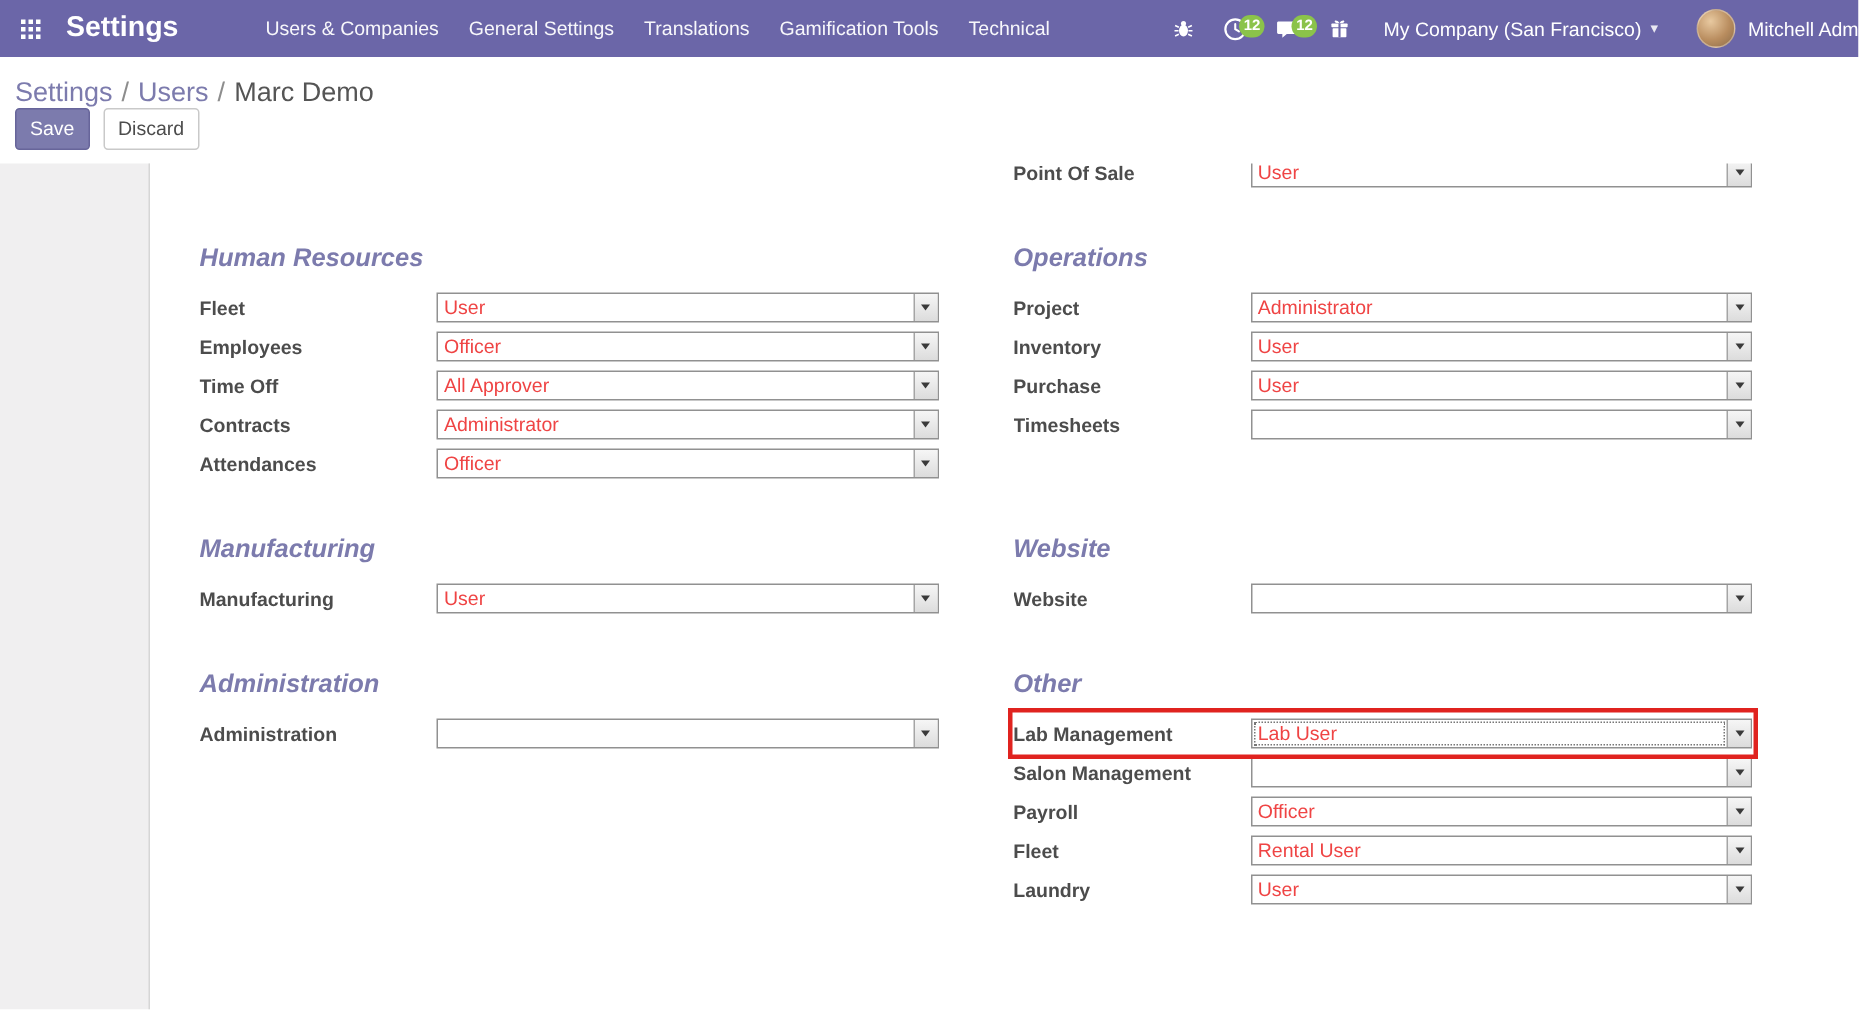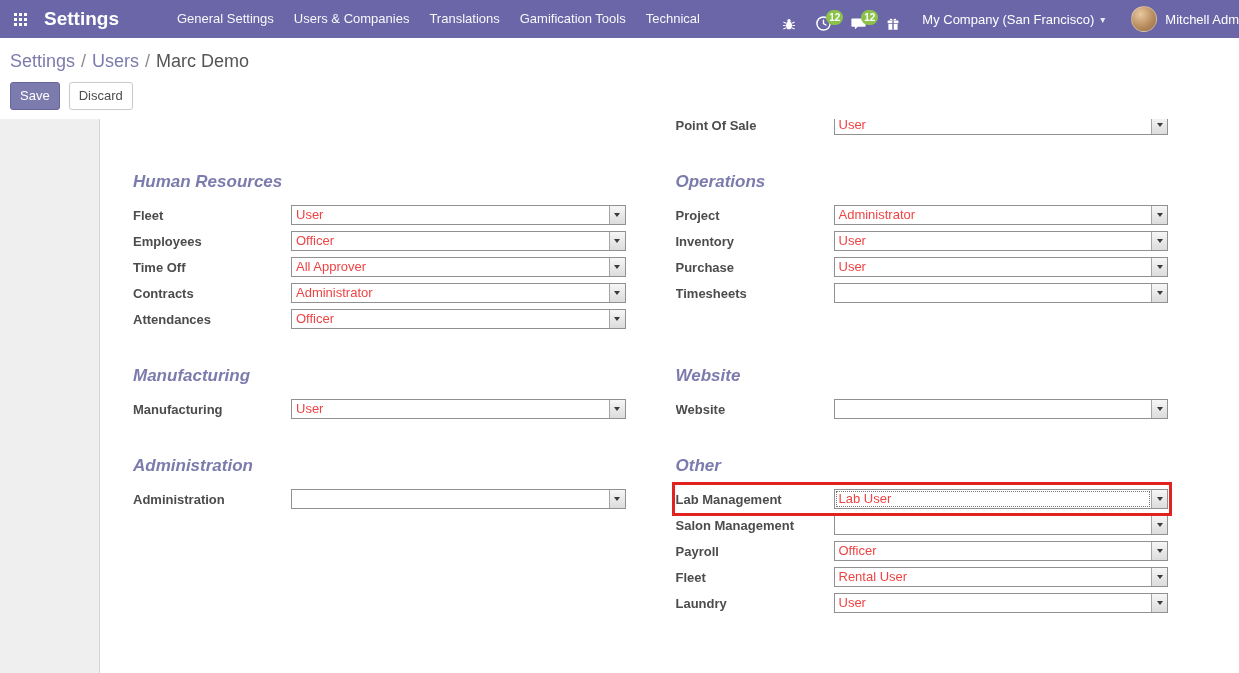--- a/index.html
+++ b/index.html
@@ -12,40 +12,40 @@
     height: 38px; flex: none; background: var(--topbar-bg, #6b66a8);
     display: flex; align-items: center; color: #fff; overflow: hidden; padding-left: 6px;
   }
   .apps-btn { width: 28px; height: 38px; display: flex; align-items: center; justify-content: center; cursor: pointer; }
   .grid-icon { display: grid; grid-template-columns: repeat(3, 3px); grid-gap: 2px; }
   .grid-icon i { width: 3px; height: 3px; background: #fff; display: block; }
   .app-title { font-size: 19px; font-weight: 700; margin-left: 10px; white-space: nowrap; cursor: pointer; }
   .top-menus { display: flex; margin-left: 48px; }
   .top-menus span { font-size: 13px; padding: 0 10px; line-height: 38px; white-space: nowrap; cursor: pointer; color: rgba(255,255,255,0.95); }
   .top-right { margin-left: auto; display: flex; align-items: center; height: 38px; }
-  .nav-item { position: relative; height: 26px; display: flex; align-items: flex-end; padding: 0 9px; cursor: pointer; }
+  .nav-item { position: relative; height: 26px; display: flex; align-items: center; padding: 0 9px; cursor: pointer; }
   .nav-item svg { display: block; }
   .badge {
     position: absolute; top: 4px; right: -2px; min-width: 17px; height: 15px;
     background: var(--badge-green, #8bc34a); color: #fff; border-radius: 8px;
     font-size: 10px; line-height: 15px; text-align: center; padding: 0 3px; font-weight: 700;
   }
   .company-switcher { display: flex; align-items: center; gap: 6px; font-size: 13px; padding: 0 12px; white-space: nowrap; cursor: pointer; }
   .caret { font-size: 10px; opacity: 0.85; }
   .user-menu { display: flex; align-items: center; padding-left: 14px; cursor: pointer; }
   .avatar { width: 26px; height: 26px; border-radius: 50%; background: radial-gradient(circle at 35% 30%, #e8c9a0 0%, #b98d5f 55%, #8a6a48 100%); flex: none; border: 1px solid rgba(255,255,255,0.35); }
   .user-name { font-size: 13px; margin-left: 8px; white-space: nowrap; }
 
   
   .page-header { flex: none; background: #fff; padding: 12px 10px 9px 10px; }
   .breadcrumb { font-size: 18px; line-height: 22px; }
   .breadcrumb a { color: var(--accent, #7c7bad); text-decoration: none; cursor: pointer; }
   .breadcrumb .sep { color: #8d8d8d; margin: 0 6px; }
   .breadcrumb .current { color: #555; }
-  .action-buttons { margin-top: 10px; display: flex; gap: 9px; }
+  .action-buttons { display: flex; gap: 9px; }
   .btn { font-size: 13px; line-height: 16px; padding: 5px 9px; border-radius: 3px; cursor: pointer; font-family: "Liberation Sans", sans-serif; }
   .btn-save { background: var(--accent, #7c7bad); border: 1px solid #67659a; color: #fff; }
   .btn-discard { background: #fff; border: 1px solid #c9c9c9; color: #4c4c4c; }
 
   
   .content { flex: 1; min-height: 0; display: flex; }
   .left-gutter { width: 100px; flex: none; background: #f0eff0; border-right: 1px solid #d6d6d6; }
   .sheet { flex: 1; min-width: 0; background: #fff; overflow: hidden; }
 
   .o-band { display: flex; gap: 50px; padding: 0 71px 0 33px; }
@@ -83,22 +83,22 @@
           <i></i>
           <i></i>
           <i></i>
           <i></i>
           <i></i>
           <i></i>
         </span>
     </div>
     <div class="app-title">Settings</div>
     <div class="top-menus">
+      <span>Users &amp; Companies</span>
       <span>General Settings</span>
-      <span>Users &amp; Companies</span>
       <span>Translations</span>
       <span>Gamification Tools</span>
       <span>Technical</span>
     </div>
 
     <div class="top-right">
       <div class="nav-item">
         <span>
           <svg width="16" height="16" viewBox="0 0 16 16">
             <circle cx="8" cy="4.7" r="1.7" fill="#fff"></circle>

